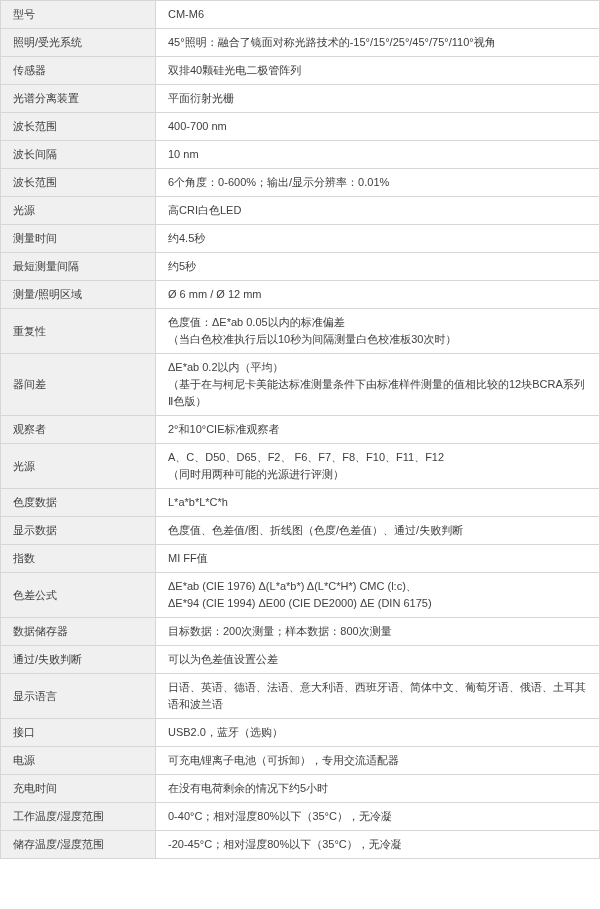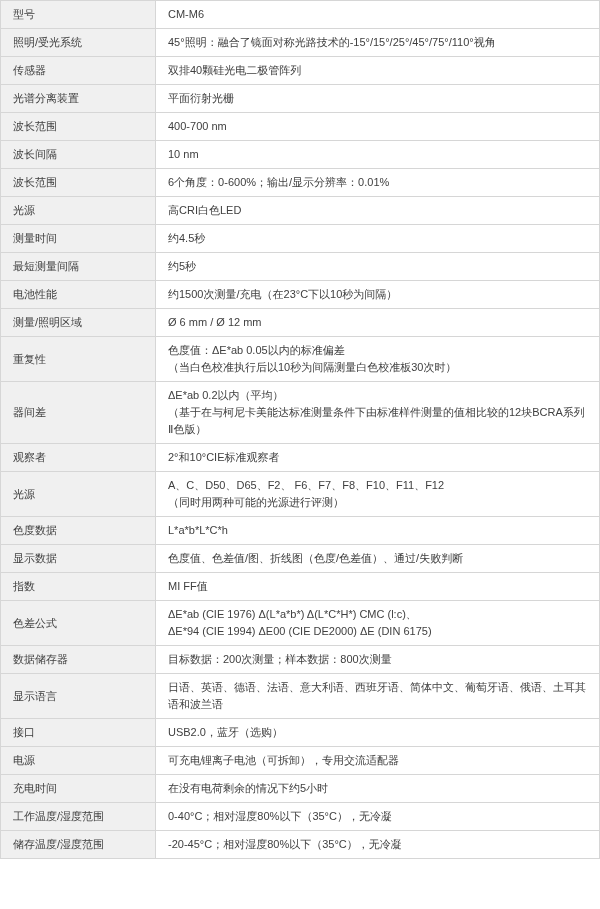--- a/index.html
+++ b/index.html
@@ -86,24 +86,20 @@
         </tr>
         <tr>
           <th class="spec-label">测量时间</th>
           <td class="spec-value">约4.5秒</td>
         </tr>
         <tr>
           <th class="spec-label">最短测量间隔</th>
           <td class="spec-value">约5秒</td>
         </tr>
         <tr>
-          <th class="spec-label">电池性能</th>
-          <td class="spec-value">约1500次测量/充电（在23°C下以10秒为间隔）</td>
-        </tr>
-        <tr>
           <th class="spec-label">测量/照明区域</th>
           <td class="spec-value">Ø 6 mm / Ø 12 mm</td>
         </tr>
         <tr>
           <th class="spec-label">重复性</th>
           <td class="spec-value">色度值：ΔE*ab 0.05以内的标准偏差
 （当白色校准执行后以10秒为间隔测量白色校准板30次时）</td>
         </tr>
         <tr>
           <th class="spec-label">器间差</th>
@@ -134,20 +130,24 @@
         <tr>
           <th class="spec-label">色差公式</th>
           <td class="spec-value">ΔE*ab (CIE 1976) Δ(L*a*b*) Δ(L*C*H*) CMC (l:c)、
 ΔE*94 (CIE 1994) ΔE00 (CIE DE2000) ΔE (DIN 6175)</td>
         </tr>
         <tr>
           <th class="spec-label">数据储存器</th>
           <td class="spec-value">目标数据：200次测量；样本数据：800次测量</td>
         </tr>
         <tr>
+          <th class="spec-label">通过/失败判断</th>
+          <td class="spec-value">可以为色差值设置公差</td>
+        </tr>
+        <tr>
           <th class="spec-label">显示语言</th>
           <td class="spec-value">日语、英语、德语、法语、意大利语、西班牙语、简体中文、葡萄牙语、俄语、土耳其语和波兰语</td>
         </tr>
         <tr>
           <th class="spec-label">接口</th>
           <td class="spec-value">USB2.0，蓝牙（选购）</td>
         </tr>
         <tr>
           <th class="spec-label">电源</th>
           <td class="spec-value">可充电锂离子电池（可拆卸），专用交流适配器</td>

